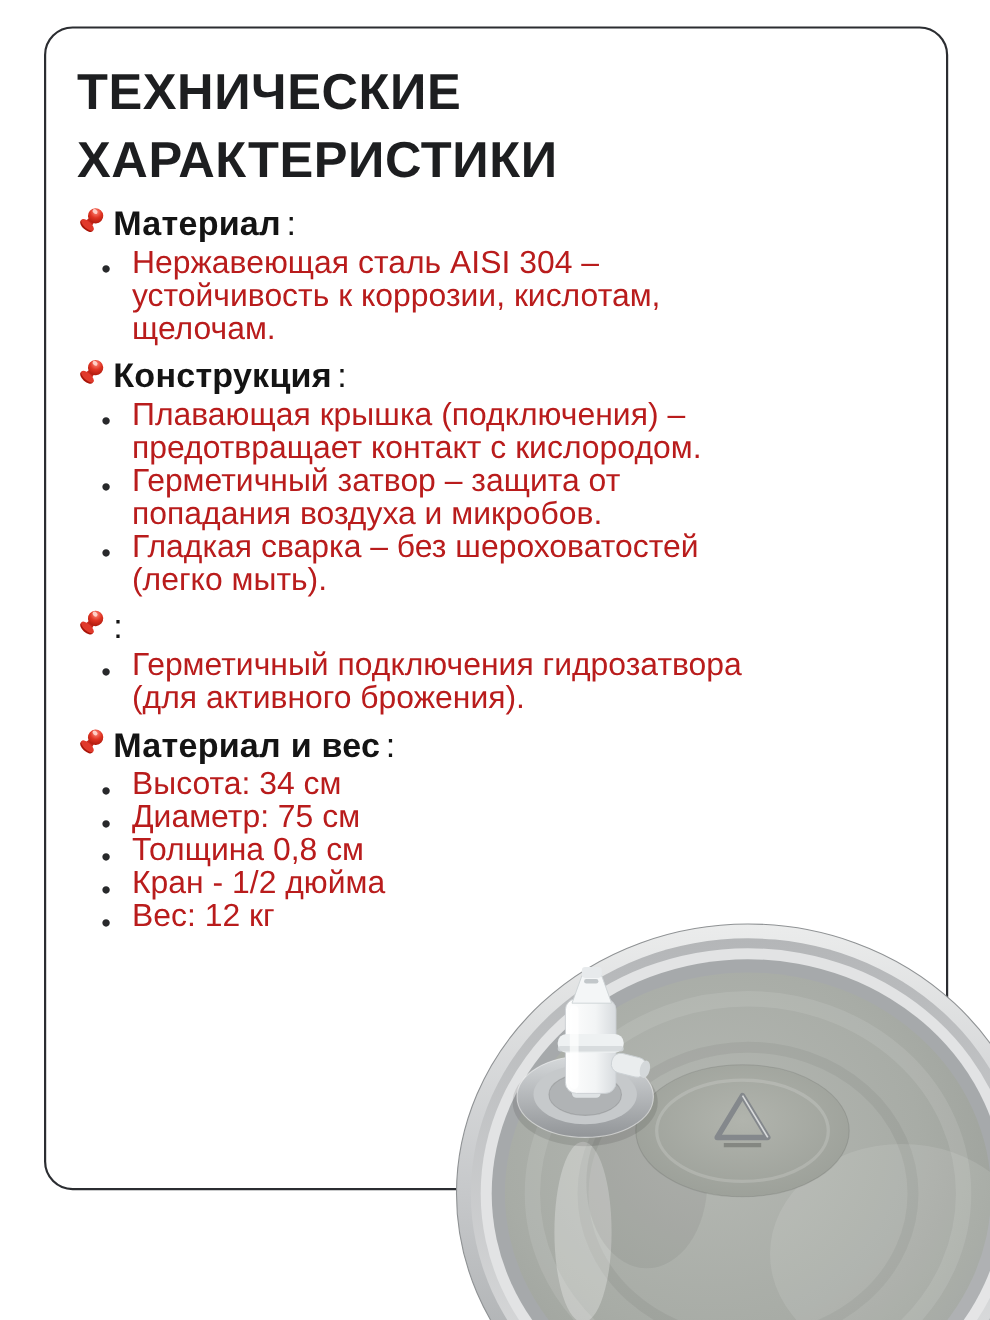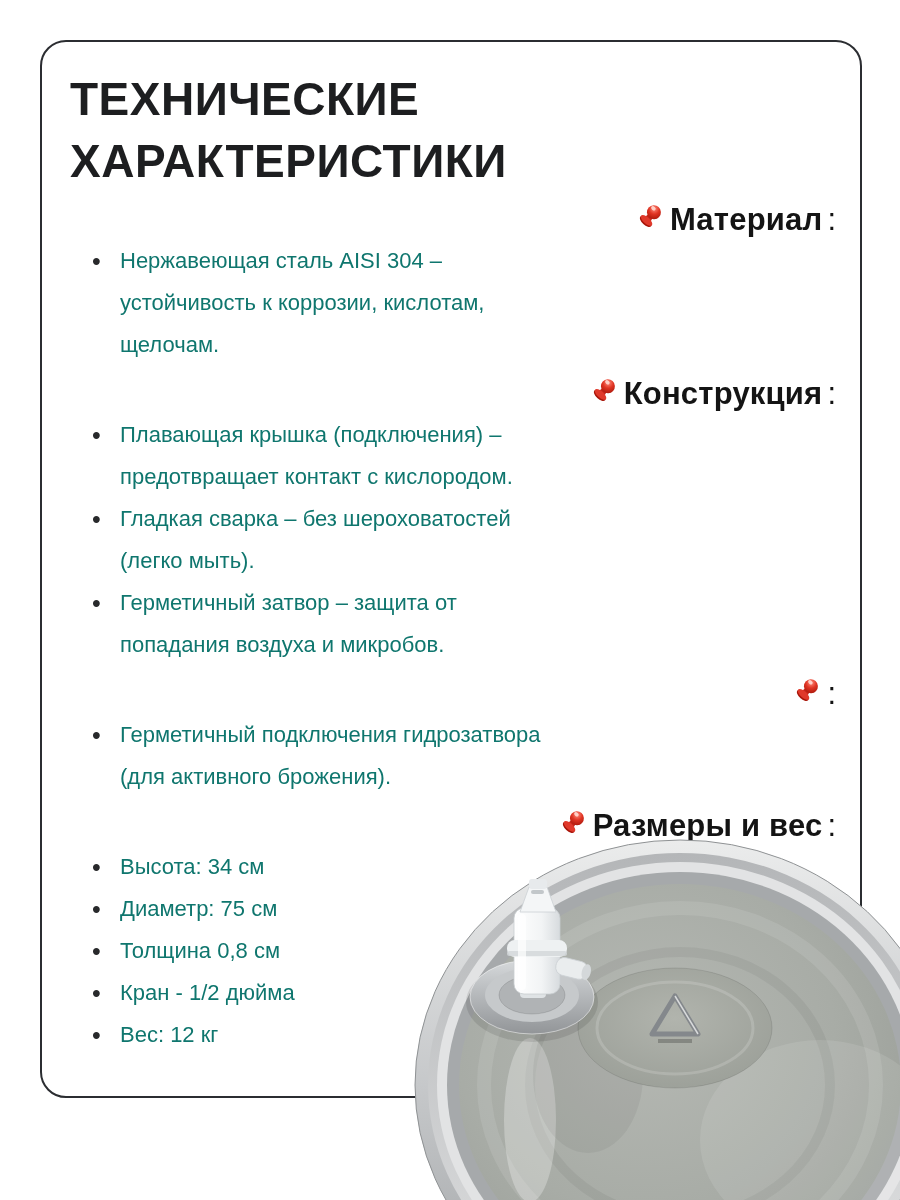--- a/index.html
+++ b/index.html
@@ -4,44 +4,44 @@
 <style>
   * { margin:0; padding:0; box-sizing:border-box; }
   html,body { background:#ffffff; }
   .page {
     position:relative; width:900px; height:1200px;
     background:#ffffff; overflow:hidden;
     font-family:"Liberation Sans", sans-serif;
     color:#28292b;
   }
   .card {
-    position:absolute; left:40px; top:40px;
+    position:absolute; left:40px; top:24px;
     width:822px; height:1058px;
     border:2px solid #2b2d31; border-radius:26px;
     background:#ffffff;
     padding:26px 24px 0 28px;
     z-index:1;
   }
   .title {
     font-size:46px; line-height:62px; font-weight:800;
     letter-spacing:0.5px; color:#1d1e20;
     white-space:pre-line;
     margin-bottom:6px;
   }
   .sec-heading {
     display:flex; align-items:center; gap:5px;
-    height:40px; margin-top:8px; margin-left:-6px;justify-content:flex-end;
+    height:40px; margin-top:8px; margin-left:-6px;
   }
   .sec-heading .pin { width:34px; height:37px; flex:0 0 auto; }
   .h-label { font-size:31px; font-weight:700; color:#141414; letter-spacing:0.2px; }
   .h-colon { font-size:31px; font-weight:400; color:#141414; }
   ul.bullets { list-style:none; }
   ul.bullets li {
     position:relative; padding-left:50px;
-    font-size:22px; line-height:42px; color:#0f766e;
+    font-size:29px; line-height:30px; color:#b91c1c;
     white-space:pre-line;
   }
   ul.bullets li::before {
     content:"\2022";
     position:absolute; left:22px; top:0;
     font-size:25px; line-height:42px; color:#28292b;
   }
   .lid-photo {
     position:absolute; left:380px; top:830px;
     width:520px; height:370px; z-index:5;
@@ -128,24 +128,24 @@
           <circle cx="20" cy="9.5" r="8.3" fill="url(#gPinHead)"></circle>
           <ellipse cx="16.4" cy="6.4" rx="3" ry="2.2" fill="#ffd9d2" opacity="0.9"></ellipse>
         </g>
       </svg>
       <span class="h-label">Конструкция</span>
         <span class="h-colon">:</span>
     </div>
     <ul class="bullets">
       <li>Плавающая крышка (подключения) –
 предотвращает контакт с кислородом.</li>
+      <li>Герметичный затвор – защита от
+попадания воздуха и микробов.</li>
       <li>Гладкая сварка – без шероховатостей
 (легко мыть).</li>
-      <li>Герметичный затвор – защита от
-попадания воздуха и микробов.</li>
     </ul>
 
     <div class="sec-heading">
       <svg class="pin" viewBox="0 0 40 44">
         <g transform="rotate(42 20 20)">
           <line x1="20" y1="25" x2="20" y2="42" stroke="url(#gNeedle)" stroke-width="2.4" stroke-linecap="round"></line>
           <path d="M15 23 L17 14 L23 14 L25 23 Z" fill="#c6251a"></path>
           <ellipse cx="20" cy="24" rx="8.6" ry="4.4" fill="#a81408"></ellipse>
           <ellipse cx="20" cy="22.6" rx="8.6" ry="3.8" fill="#e0392b"></ellipse>
           <circle cx="20" cy="9.5" r="8.3" fill="url(#gPinHead)"></circle>
@@ -163,21 +163,21 @@
       <svg class="pin" viewBox="0 0 40 44">
         <g transform="rotate(42 20 20)">
           <line x1="20" y1="25" x2="20" y2="42" stroke="url(#gNeedle)" stroke-width="2.4" stroke-linecap="round"></line>
           <path d="M15 23 L17 14 L23 14 L25 23 Z" fill="#c6251a"></path>
           <ellipse cx="20" cy="24" rx="8.6" ry="4.4" fill="#a81408"></ellipse>
           <ellipse cx="20" cy="22.6" rx="8.6" ry="3.8" fill="#e0392b"></ellipse>
           <circle cx="20" cy="9.5" r="8.3" fill="url(#gPinHead)"></circle>
           <ellipse cx="16.4" cy="6.4" rx="3" ry="2.2" fill="#ffd9d2" opacity="0.9"></ellipse>
         </g>
       </svg>
-      <span class="h-label">Размеры и вес</span>
+      <span class="h-label">Материал и вес</span>
         <span class="h-colon">:</span>
     </div>
     <ul class="bullets">
       <li>Высота: 34 см</li>
       <li>Диаметр: 75 см</li>
       <li>Толщина 0,8 см</li>
       <li>Кран - 1/2 дюйма</li>
       <li>Вес: 12 кг</li>
     </ul>
 

